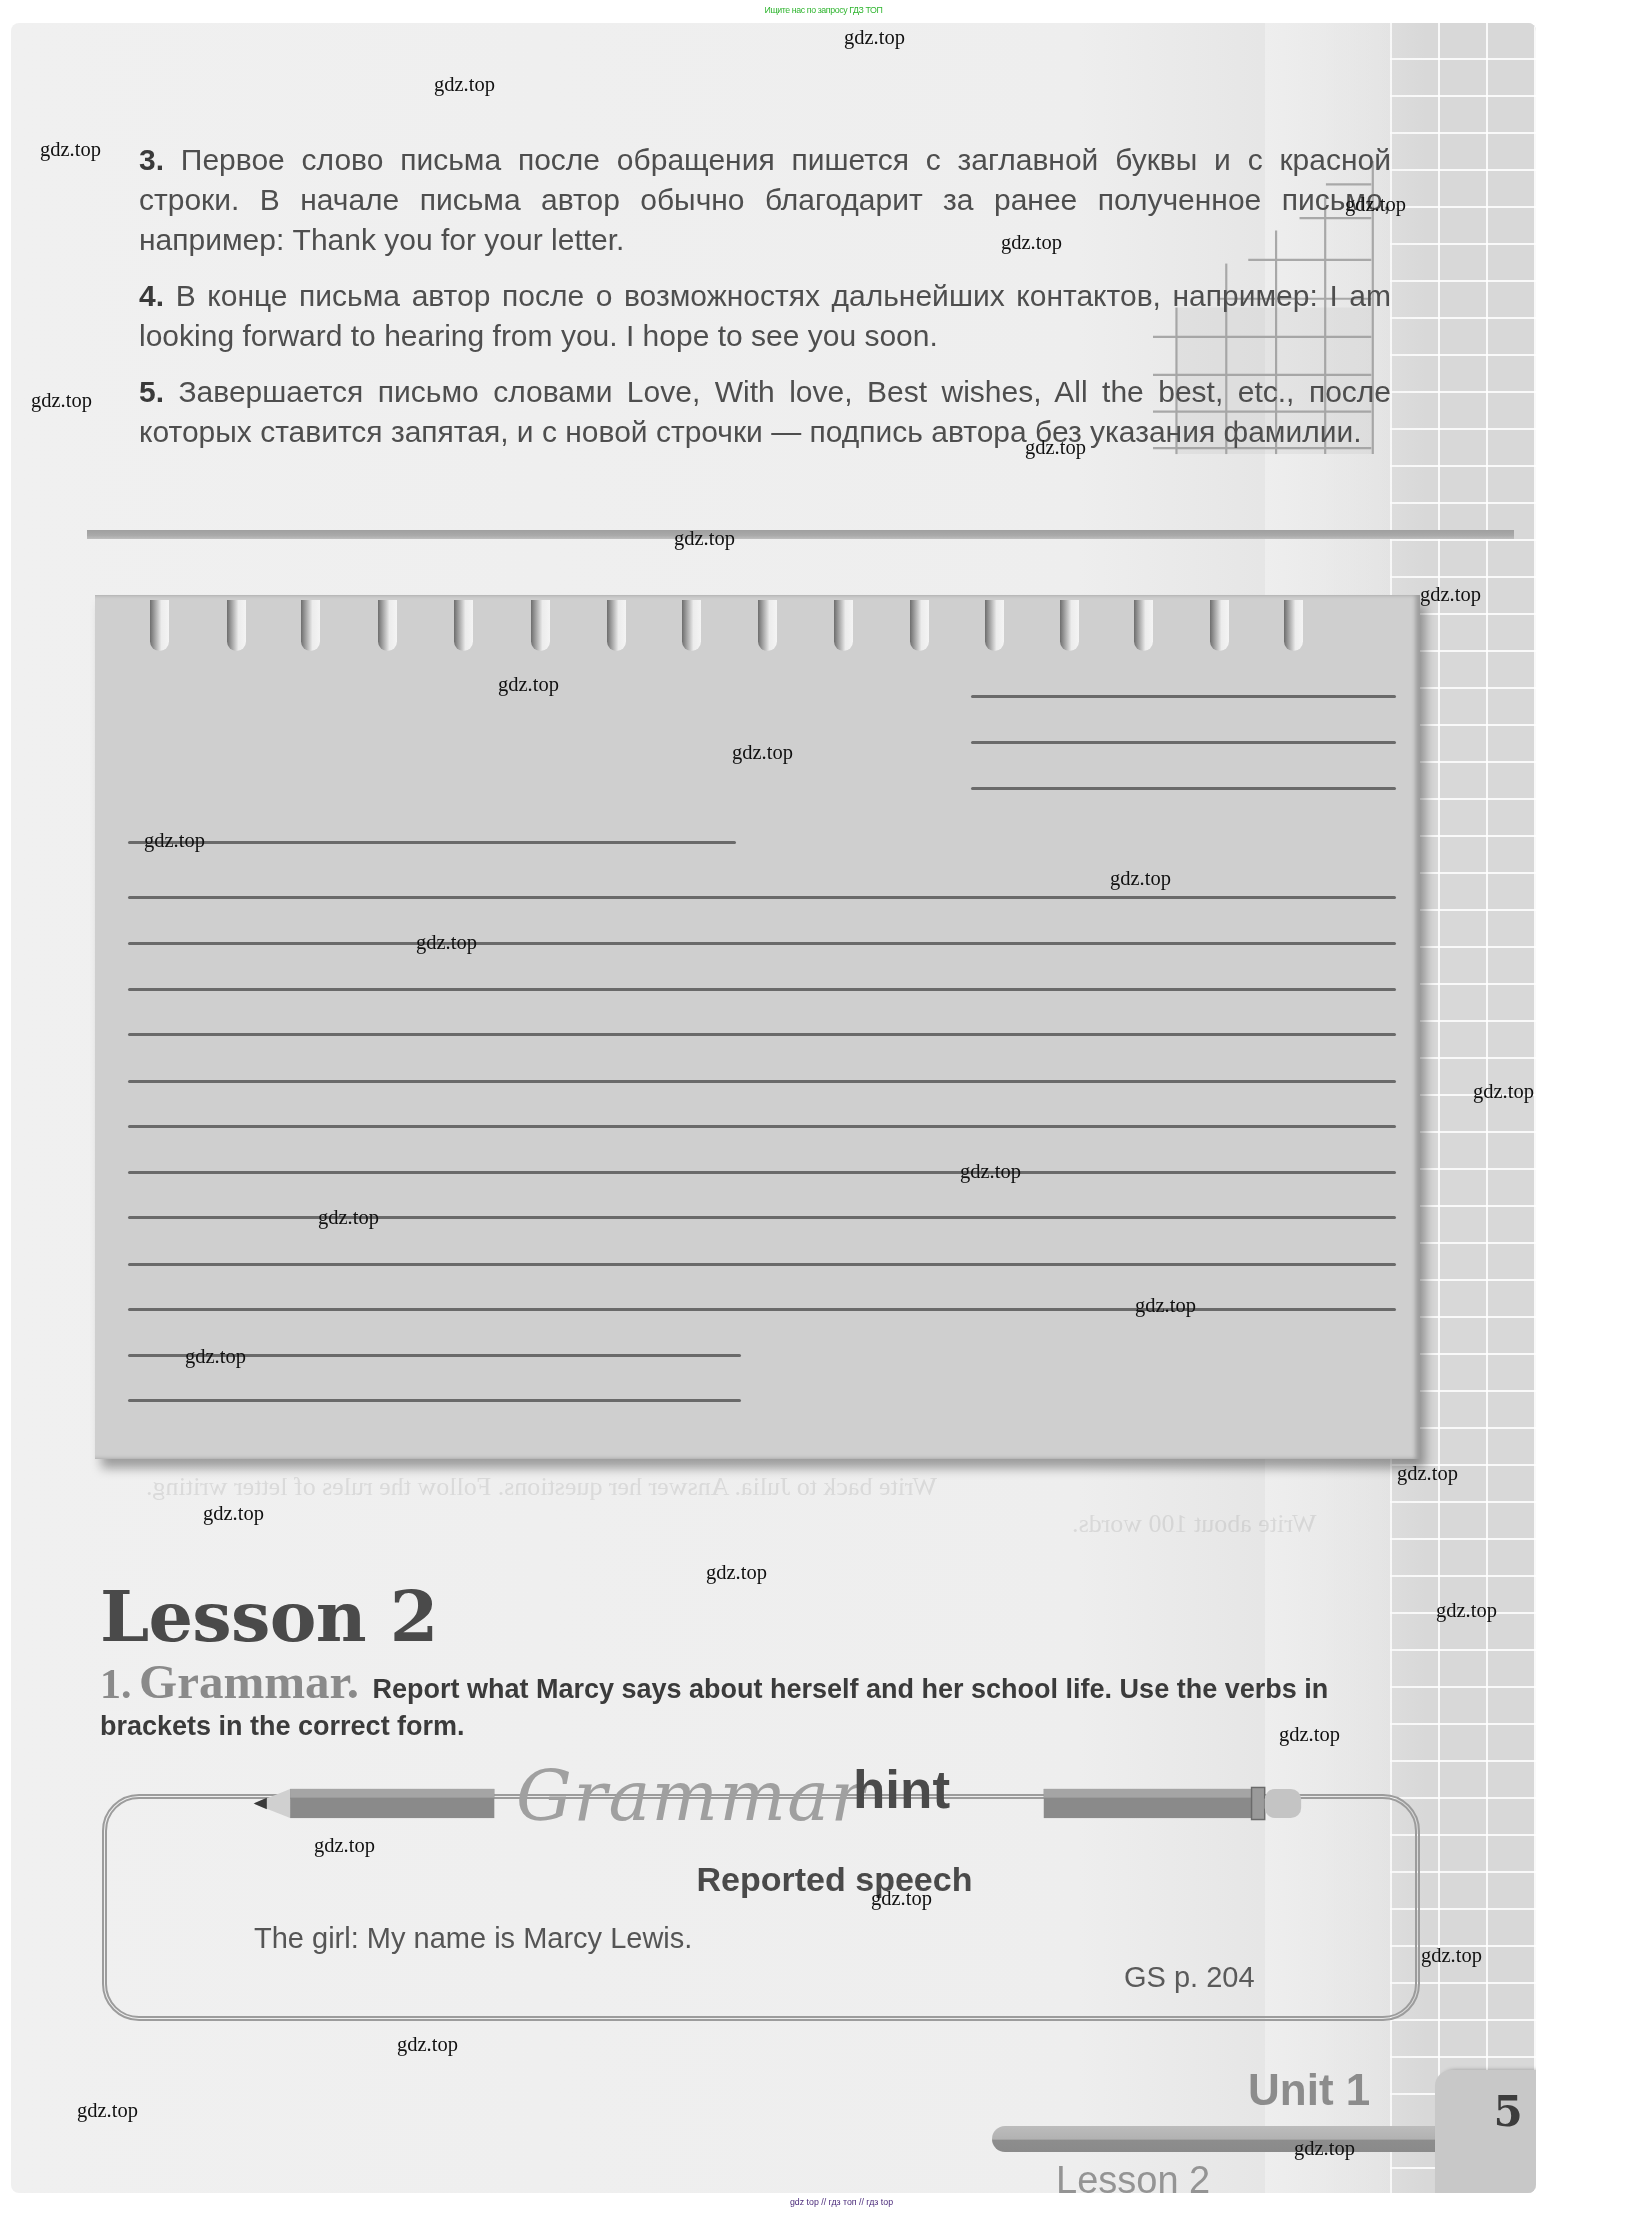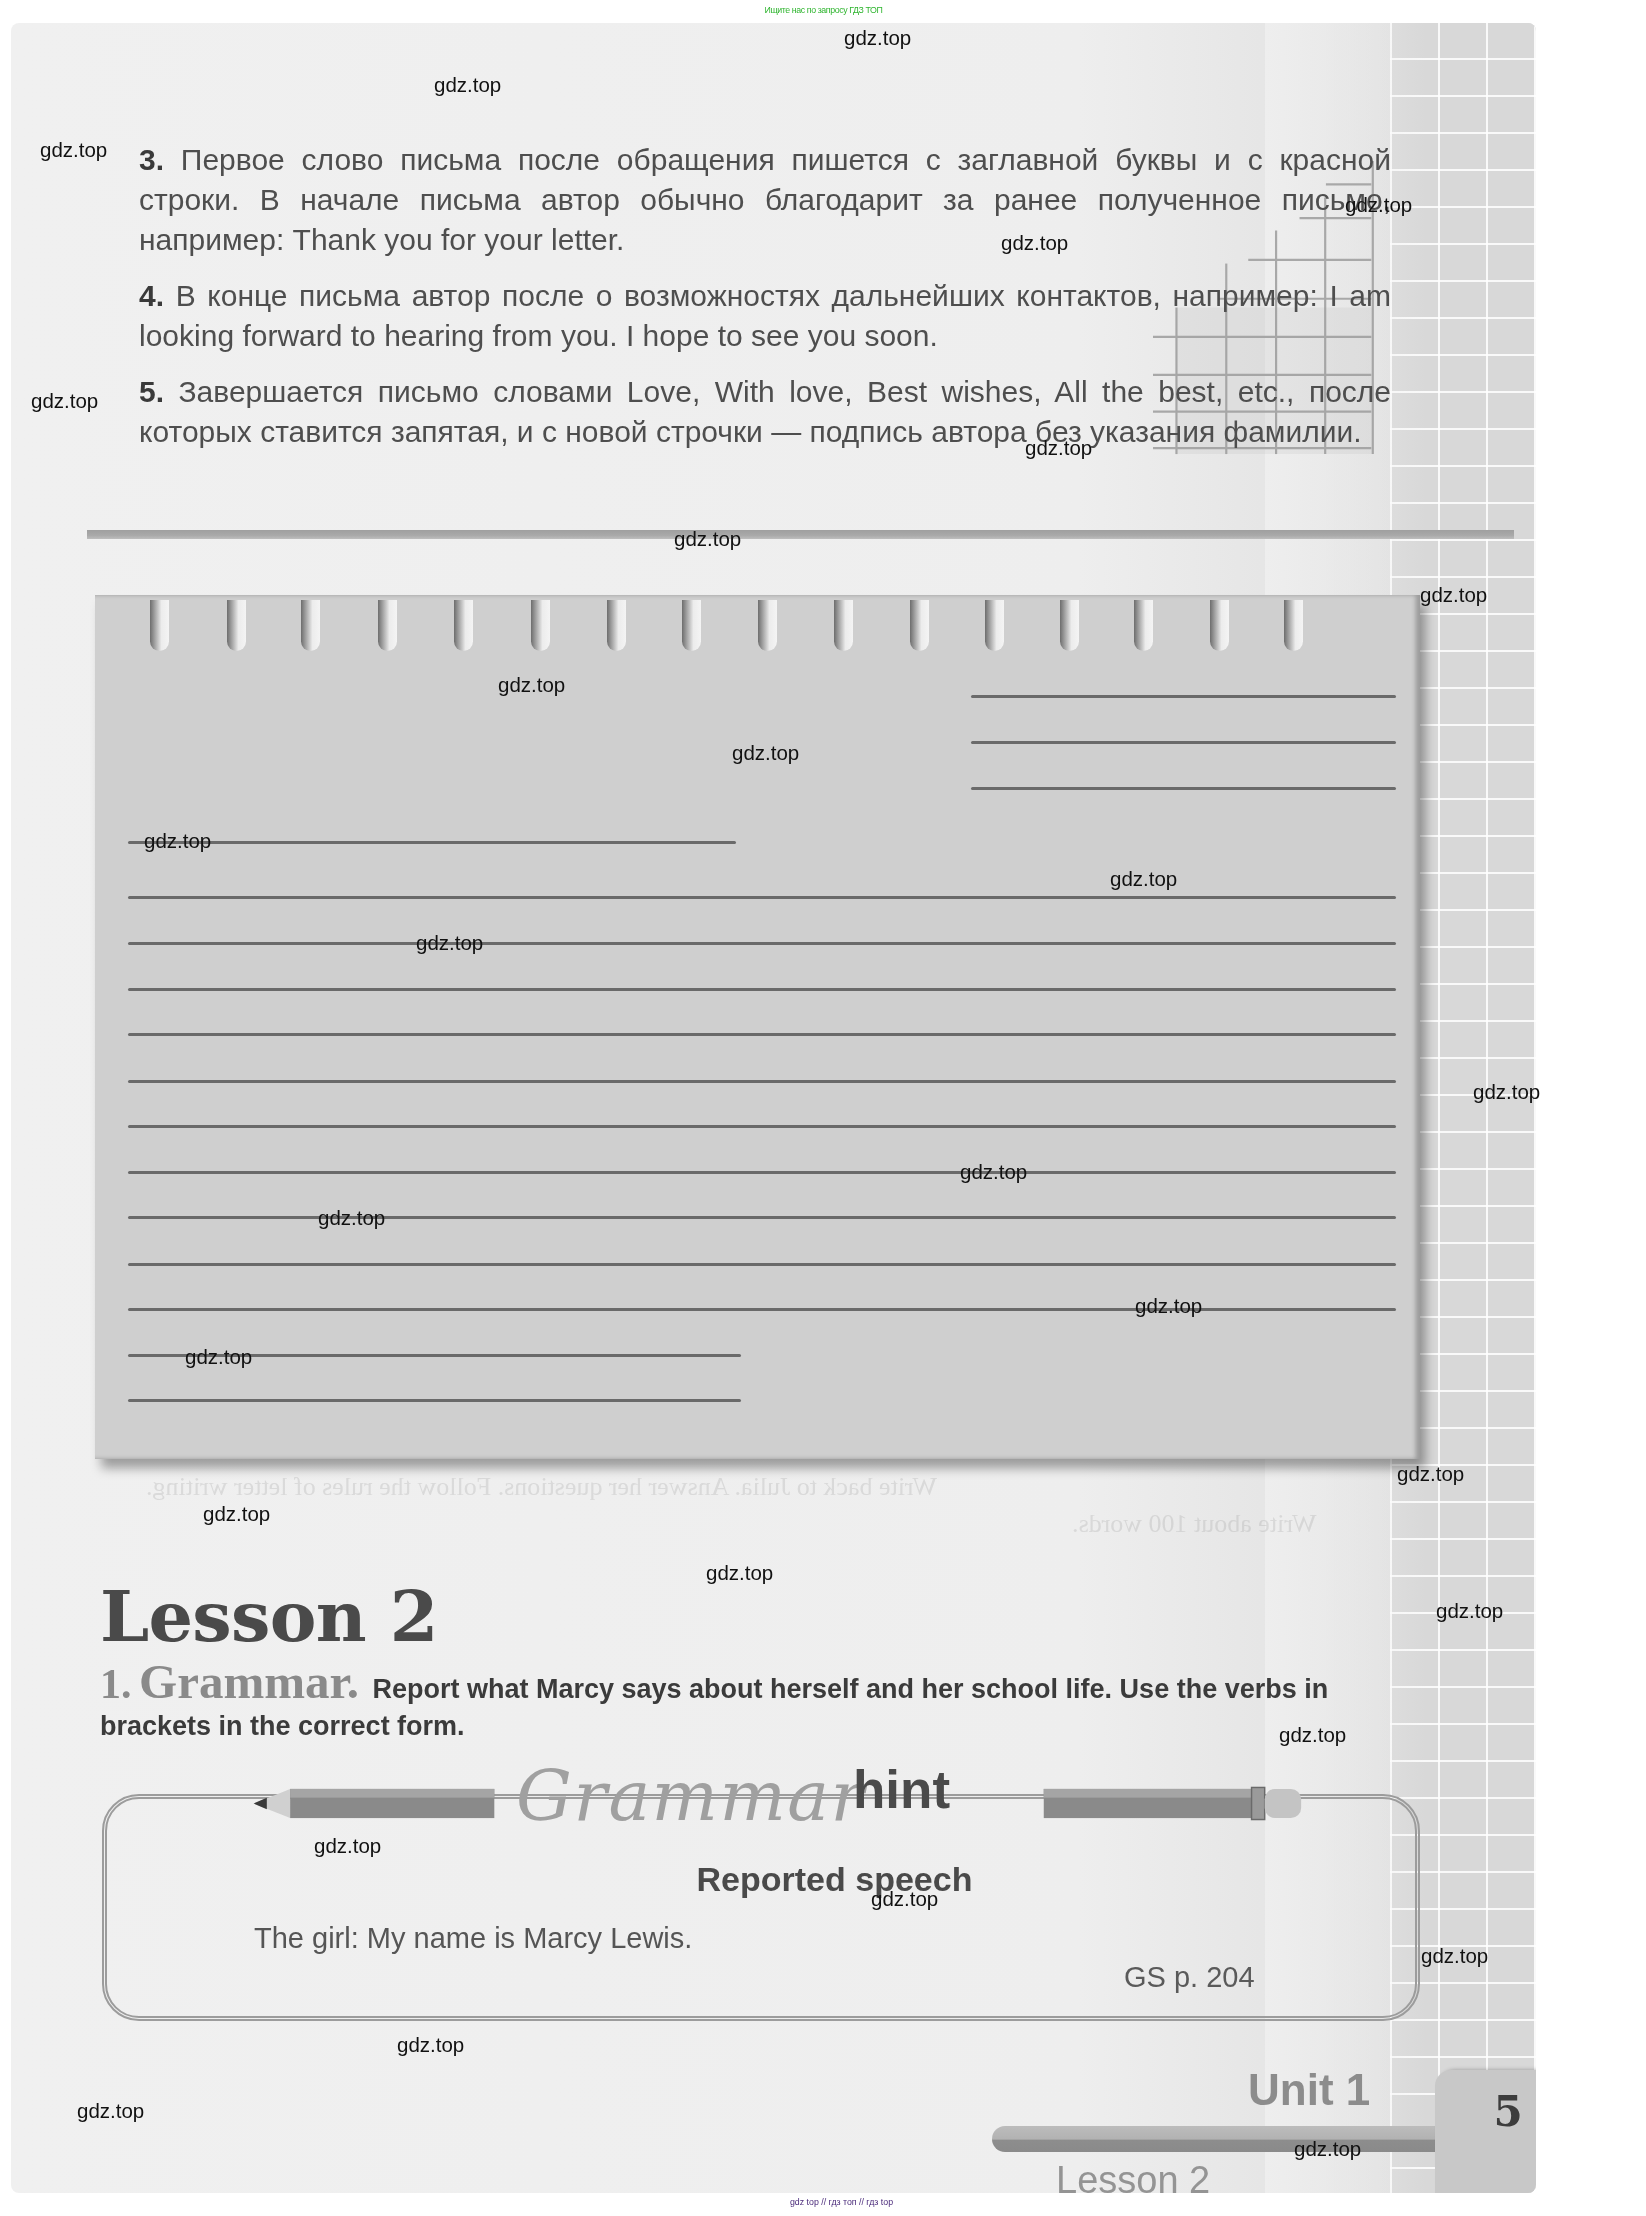--- a/index.html
+++ b/index.html
@@ -64,21 +64,21 @@
     background: linear-gradient(180deg, #bcbcbc 0%, #b2b2b2 50%, #8d8d8d 55%, #8a8a8a 100%); }
   .footer-tab { position: absolute; left: 1424px; top: 2047px; width: 146px; height: 146px; border-radius: 16px 16px 0 0;
     background: #c8c8c8; box-shadow: 4.4px 0 4.4px rgba(0,0,0,0.3); }
   .page-number { position: absolute; left: 1424px; width: 146px; top: 2064px; text-align: center;
     font-family: "DejaVu Serif", serif; font-weight: bold; font-size: 42px; color: #3d3d3d; }
   .footer-lesson { position: absolute; left: 1045px; top: 2136px; font-size: 38px; color: #949494; }
 
   .bottom-banner { position: absolute; top: 2193px; left: 0; width: 1647px; height: 23.4px; background: #fff; text-align: center; }
   .bottom-banner span { font-size: 8.8px; color: #4a2a7a; line-height: 19px; font-family: "Liberation Sans", sans-serif; margin-left: 36px; }
 
-  .wm { position: absolute; font-family: Liberation Sans, sans-serif; font-size: 20.5px; color: #111; white-space: nowrap; }
+  .wm { position: absolute; font-family: Liberation Serif, serif; font-size: 20.5px; color: #111; white-space: nowrap; }
 </style>
 </head>
 <body>
 
 <div class="top-banner">
   <span>Ищите нас по запросу ГДЗ ТОП</span>
 </div>
 
 <div class="page">
   <div class="grid-strip"></div>

